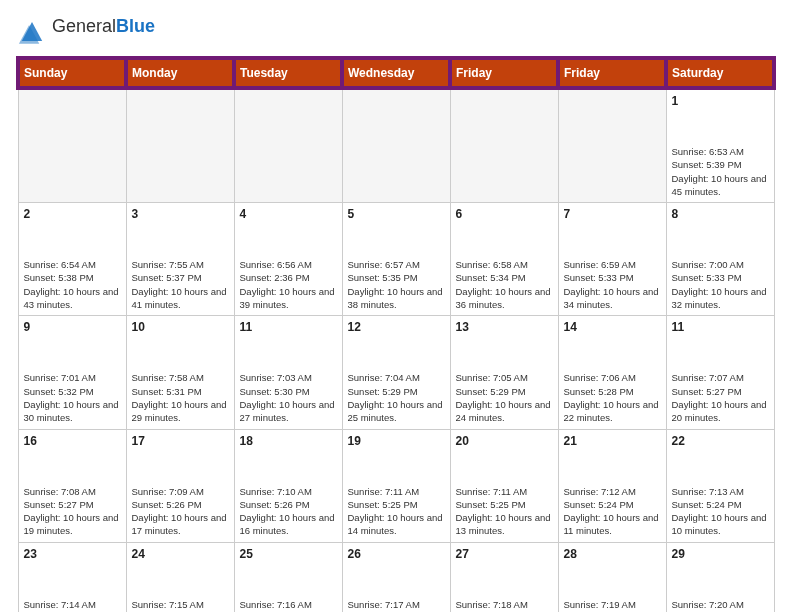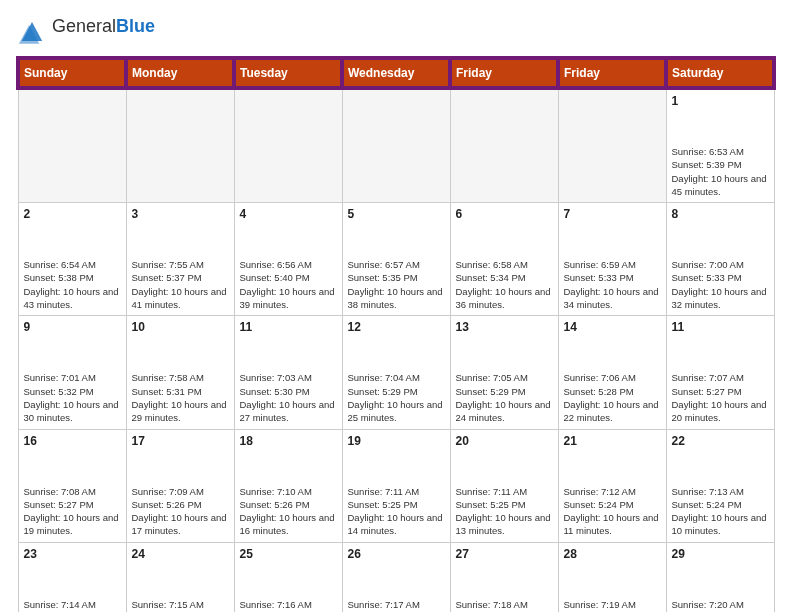--- a/index.html
+++ b/index.html
@@ -143,21 +143,21 @@
         </td>
         <td>
           <span class="day-number">3</span>
           <div class="day-info">Sunrise: 7:55 AM
 Sunset: 5:37 PM
 Daylight: 10 hours and 41 minutes.</div>
         </td>
         <td>
           <span class="day-number">4</span>
           <div class="day-info">Sunrise: 6:56 AM
-Sunset: 5:40 PM
+Sunset: 2:36 PM
 Daylight: 10 hours and 39 minutes.</div>
         </td>
         <td>
           <span class="day-number">5</span>
           <div class="day-info">Sunrise: 6:57 AM
 Sunset: 5:35 PM
 Daylight: 10 hours and 38 minutes.</div>
         </td>
         <td>
           <span class="day-number">6</span>

